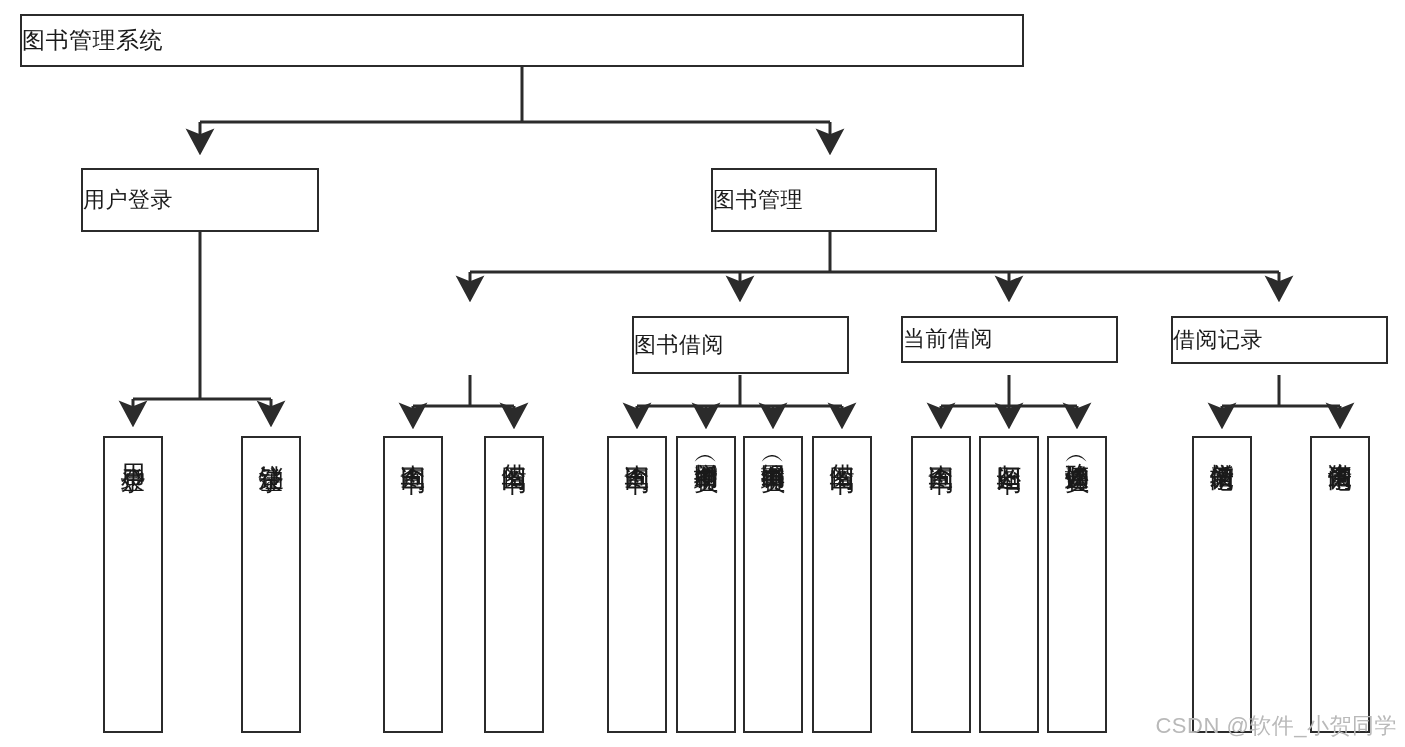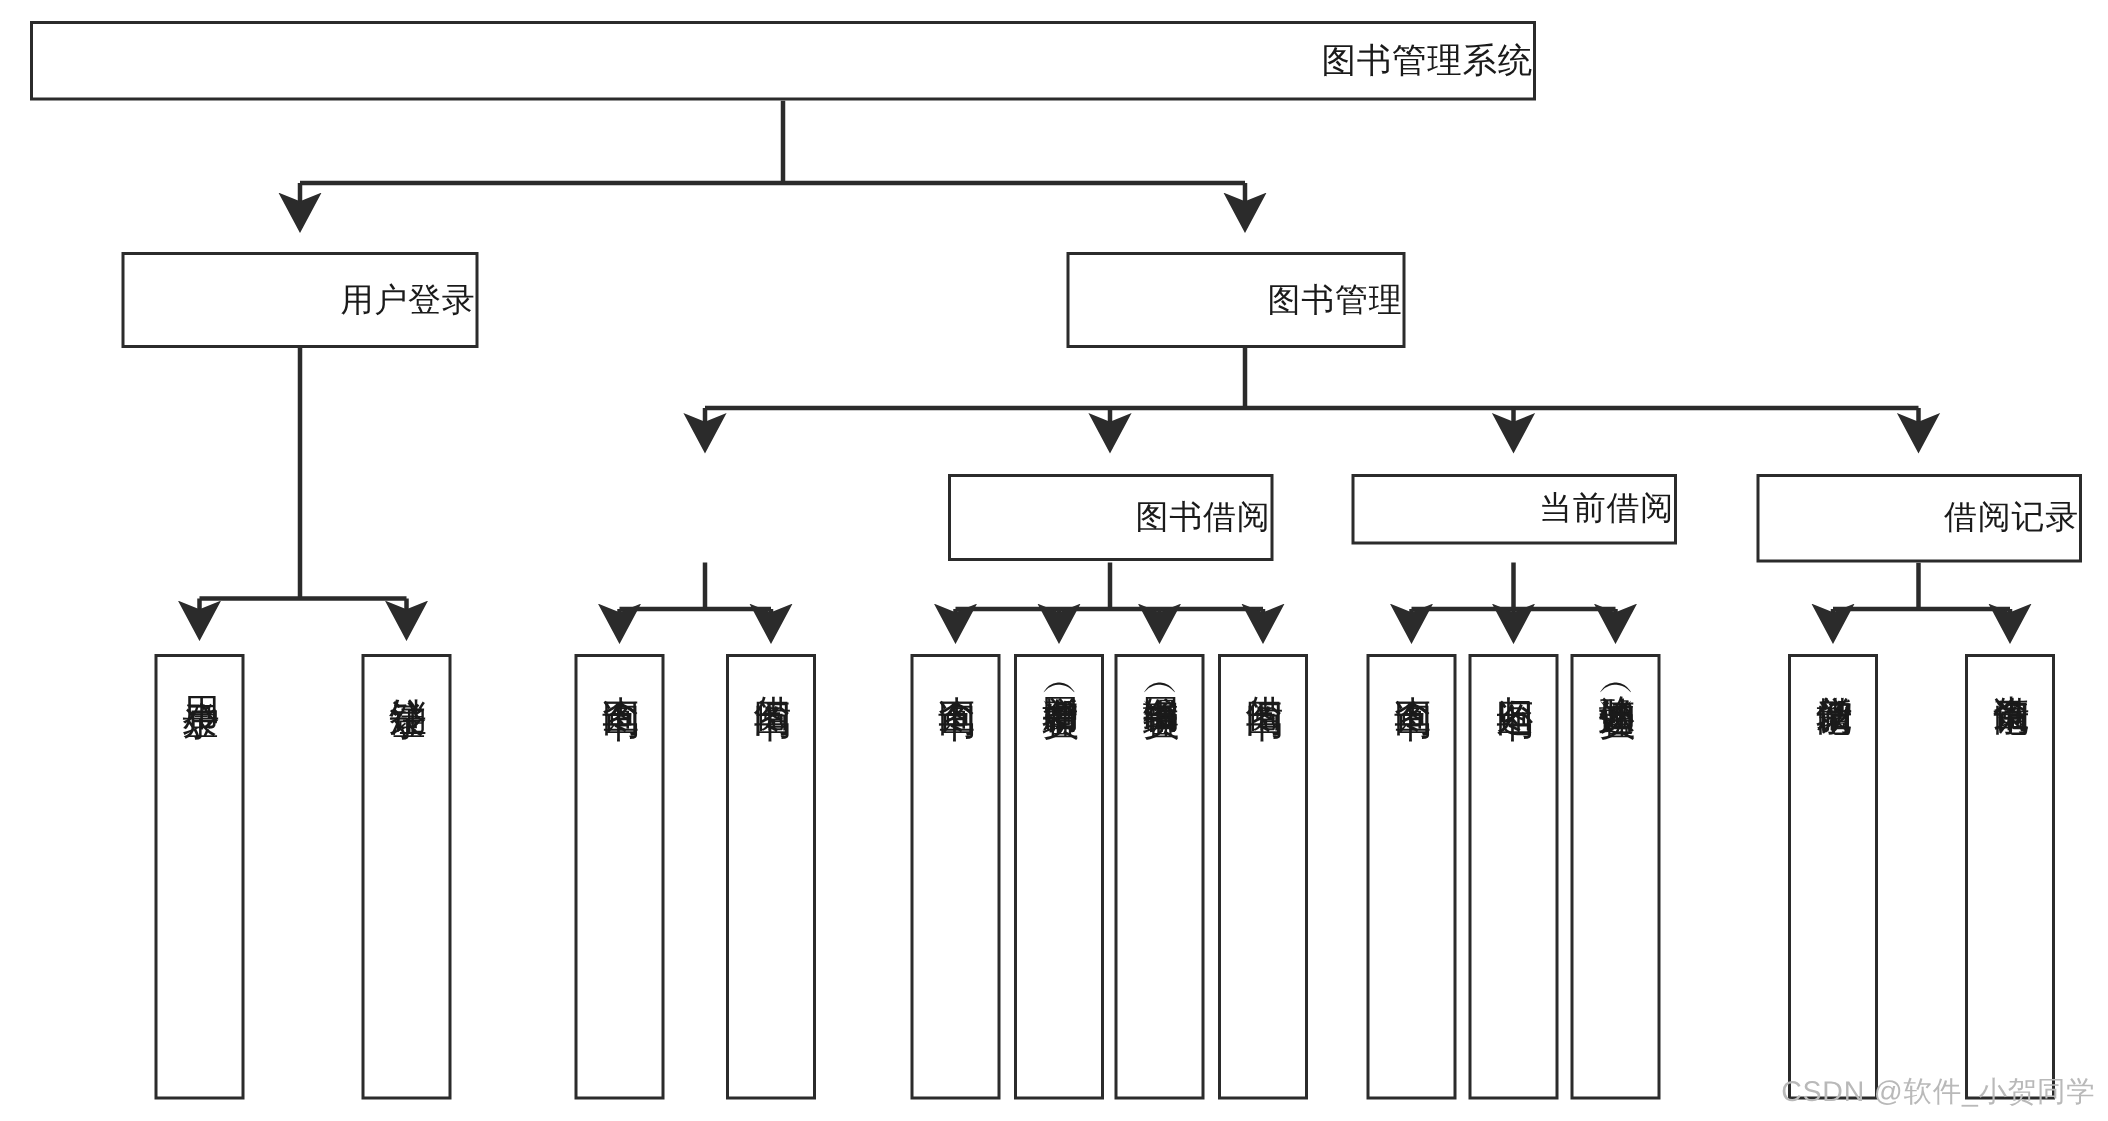--- a/index.html
+++ b/index.html
@@ -26,21 +26,21 @@
     height: 747px;
     pointer-events: none;
   }
   .node {
     position: absolute;
     box-sizing: border-box;
     background: #ffffff;
     border: 2px solid #2b2b2b;
     display: flex;
     align-items: center;
-    justify-content: flex-end;
+    justify-content: flex-start;
     color: #1a1a1a;
   }
   .node .node-label {
     display: block;
     text-align: center;
     line-height: 1.12;
     white-space: nowrap;
     letter-spacing: 0.5px;
   }
   
@@ -65,21 +65,21 @@
     white-space: nowrap;
   }
   .node.v.tall-text .node-label {
     font-size: 24px;
     letter-spacing: 1px;
   }
   #watermark {
     position: absolute;
     right: 8px;
     bottom: 6px;
-    font-size: 19px;
+    font-size: 22px;
     color: #b9b9b9;
     letter-spacing: 0.5px;
     user-select: none;
     white-space: nowrap;
   }
 </style>
 </head>
 <body>
 
 <div id="diagram-root">
@@ -148,21 +148,21 @@
 
 
   <div class="node h" style="left:632px; top:316px; width:217px; height:58px;">
     <span class="node-label">图书借阅</span>
   </div>
 
   <div class="node h" style="left:901px; top:316px; width:217px; height:47px;">
     <span class="node-label">当前借阅</span>
   </div>
 
-  <div class="node h" style="left:1171px; top:316px; width:217px; height:59px;">
+  <div class="node h" style="left:1171px; top:316px; width:217px; height:48px;">
     <span class="node-label">借阅记录</span>
   </div>
 
   <div class="node v" style="left:103px; top:436px; width:60px; height:297px;">
     <span class="node-label">用户登录</span>
   </div>
 
   <div class="node v" style="left:241px; top:436px; width:60px; height:297px;">
     <span class="node-label">注销登录</span>
   </div>

